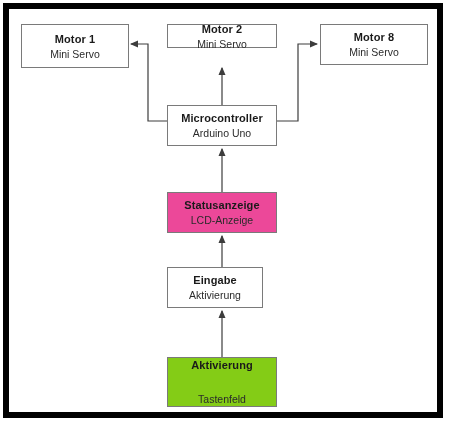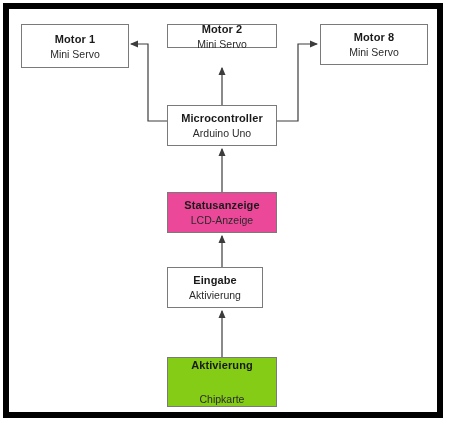--- a/index.html
+++ b/index.html
@@ -116,18 +116,18 @@
         <div class="node-box" style="left: 167px; top: 192px; width: 110px; height: 41px; border-color: rgb(122, 122, 122); background: #ec4899;">
           <div class="node-title" style="color: rgb(26, 26, 26);">Statusanzeige</div>
           <div class="node-subtitle" style="color: rgb(43, 43, 43);">LCD-Anzeige</div>
         </div>
         <div class="node-box" style="left: 167px; top: 267px; width: 96px; height: 41px; border-color: rgb(122, 122, 122); background: rgb(255, 255, 255);">
           <div class="node-title" style="color: rgb(26, 26, 26);">Eingabe</div>
           <div class="node-subtitle" style="color: rgb(43, 43, 43);">Aktivierung</div>
         </div>
         <div class="node-box" style="left: 167px; top: 357px; width: 110px; height: 50px; border-color: rgb(122, 122, 122); background: #84cc16; justify-content: space-between;">
           <div class="node-title" style="color: rgb(26, 26, 26);">Aktivierung</div>
-          <div class="node-subtitle" style="color: rgb(43, 43, 43);">Chipkarte</div>
+          <div class="node-subtitle" style="color: rgb(43, 43, 43);">Tastenfeld</div>
         </div>
       </div>
 
   </div>
 </div>
 
 </body></html>

